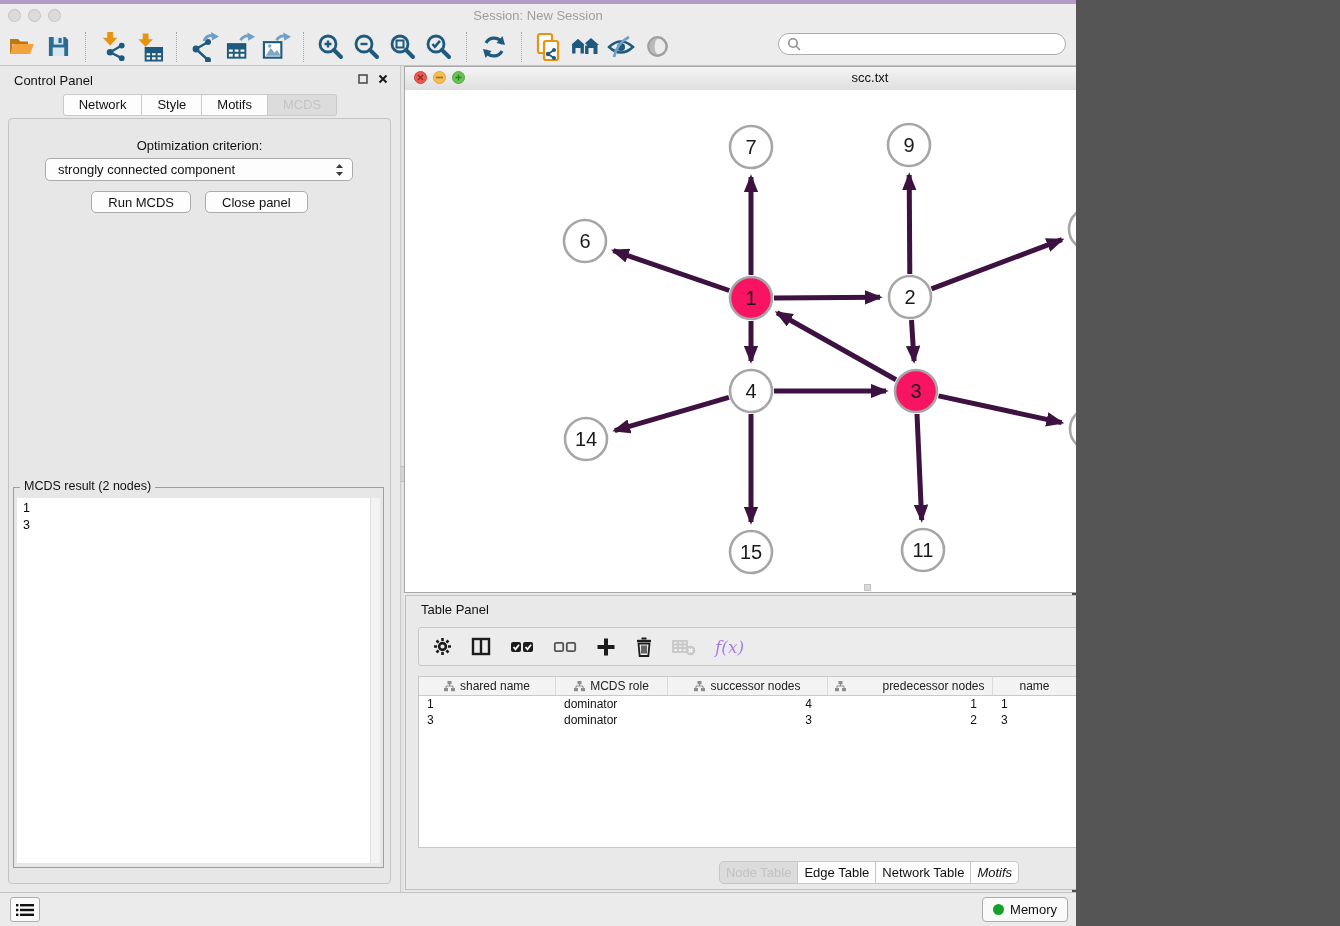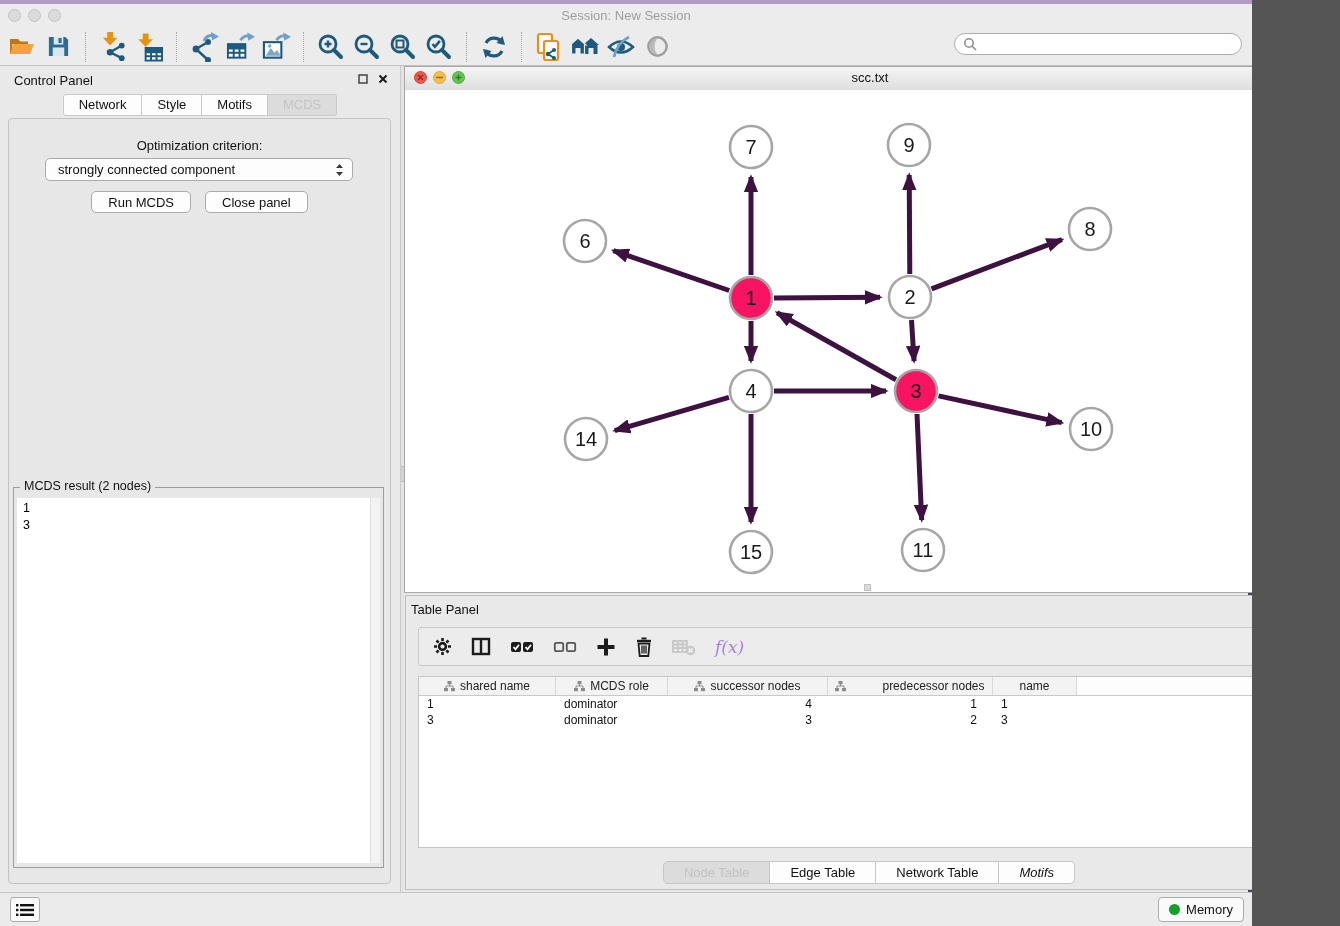--- a/index.html
+++ b/index.html
@@ -1,17 +1,17 @@
 <!DOCTYPE html>
 <html><head>
 <meta charset="utf-8">
 <style>
   html,body{margin:0;padding:0;background:#555;}
   *{font-family:"Liberation Sans",sans-serif;}
-  .app{position:relative;width:1252px;height:926px;background:#E9E9E9;overflow:hidden;}
+  .app{position:relative;width:1076px;height:926px;background:#E9E9E9;overflow:hidden;}
   .top-strip{position:absolute;left:0;top:0;width:100%;height:4px;background:#B49AC6;}
   .right-strip{position:absolute;right:0;top:593px;width:4px;height:333px;background:#4E4557;}
   
   .titlebar{position:absolute;left:0;top:4px;width:100%;height:24px;background:#ECECEC;}
   .mac-dots{position:absolute;left:8px;top:5px;display:flex;gap:7px;}
   .mac-dot{width:13px;height:13px;border-radius:50%;background:#DBDBDB;border:1px solid #C3C3C3;box-sizing:border-box;}
   .win-title{text-align:center;line-height:24px;color:#9E9E9E;font-size:13px;}
   
   .toolbar{position:absolute;left:0;top:28px;width:100%;height:38px;background:#ECECEC;border-bottom:1px solid #C2C2C2;display:flex;align-items:center;padding-left:4px;box-sizing:border-box;}
   #toolbarIcons{display:flex;align-items:center;}
@@ -48,35 +48,35 @@
   .traffic{position:absolute;left:9px;top:4px;display:flex;gap:6px;}
   .tl{width:13px;height:13px;border-radius:50%;box-sizing:border-box;display:flex;align-items:center;justify-content:center;cursor:pointer;}
   .tl.red{background:#EA5A50;border:1px solid #D3453C;}
   .tl.yellow{background:#F6BE4F;border:1px solid #DFA73B;}
   .tl.green{background:#66C353;border:1px solid #52AC41;}
   .net-title{text-align:center;line-height:22px;font-size:13px;color:#111;}
   .net-canvas{position:absolute;left:0;top:23px;right:0;bottom:0;background:#fff;}
   .drag-dot{position:absolute;left:459px;bottom:1px;width:7px;height:7px;background:#DADADA;border:1px solid #C2C2C2;box-sizing:border-box;}
   
   .table-panel{position:absolute;left:405px;top:595px;width:928px;height:295px;background:#E9E9E9;border:1px solid #BEBEBE;box-sizing:border-box;}
-  .tp-title{position:absolute;left:5px;top:6px;font-size:13px;color:#111;}
+  .tp-title{position:absolute;left:15px;top:6px;font-size:13px;color:#111;}
   .tp-btns{position:absolute;right:10px;top:6px;display:flex;gap:10px;align-items:center;}
   .tp-toolbar{position:absolute;left:12px;right:4px;top:31px;height:39px;background:#ECECEC;border:1px solid #C9C9C9;border-radius:3px;display:flex;align-items:center;gap:19px;padding-left:14px;box-sizing:border-box;}
   .tpbtn{display:flex;align-items:center;cursor:pointer;}
   .tpbtn.disabled{opacity:.55;cursor:default;}
   .fx{font-family:"DejaVu Serif",serif;font-style:italic;font-size:17px;color:#6d28d9;}
   .tp-table{position:absolute;left:12px;right:8px;top:80px;height:172px;background:#fff;border:1px solid #C6C6C6;box-sizing:border-box;overflow:hidden;}
   .tp-thead{display:flex;height:18px;border-bottom:1px solid #C9C9C9;background:#F3F3F3;}
   .th{display:flex;align-items:center;justify-content:center;gap:5px;font-size:12px;color:#222;border-right:1px solid #D9D9D9;box-sizing:border-box;cursor:pointer;}
   .th-filler{flex:1;background:#FDFDFD;border:none;}
   .tp-row{display:flex;height:16px;font-size:12px;color:#111;cursor:pointer;}
   .td{box-sizing:border-box;padding:0 8px;line-height:16px;white-space:nowrap;overflow:hidden;}
   .td.r{text-align:right;padding-right:16px;}
   .tp-tabs{position:absolute;left:0;bottom:5px;width:100%;display:flex;justify-content:center;}
-  .tptab{height:21px;line-height:21px;padding:0 20px;font-size:13px;background:#FDFDFD;border:1px solid #C6C6C6;border-left:none;color:#111;cursor:pointer;text-align:right;}
+  .tptab{height:21px;line-height:21px;padding:0 6px;font-size:13px;background:#FDFDFD;border:1px solid #C6C6C6;border-left:none;color:#111;cursor:pointer;text-align:right;}
   .tptab:first-child{border-left:1px solid #C6C6C6;border-radius:5px 0 0 5px;}
   .tptab:last-child{border-radius:0 5px 5px 0;font-style:italic;}
   .tptab.active{background:#DCDCDC;color:#C2C2C2;}
   
   .statusbar{position:absolute;left:0;top:892px;width:100%;height:34px;background:#EBEBEB;border-top:1px solid #C4C4C4;box-sizing:border-box;}
   .sb-left{position:absolute;left:10px;top:4px;width:30px;height:25px;background:#FAFAFA;border:1px solid #ACACAC;border-radius:3px;display:flex;align-items:center;justify-content:center;box-sizing:border-box;cursor:pointer;}
   .memory-btn{position:absolute;right:8px;top:4px;height:25px;padding:0 10px;background:#FAFAFA;border:1px solid #ACACAC;border-radius:4px;display:flex;align-items:center;gap:6px;font-size:13px;color:#111;box-sizing:border-box;cursor:pointer;}
   .mem-dot{width:11px;height:11px;border-radius:50%;background:#14A02A;}
 </style>
 </head>

